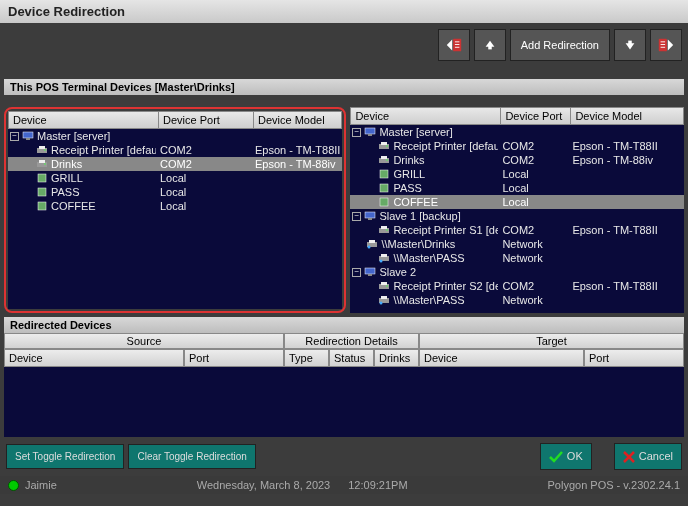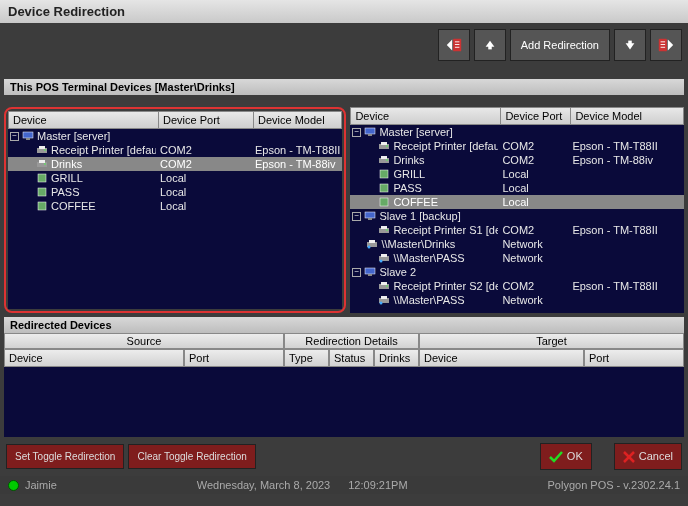--- a/index.html
+++ b/index.html
@@ -24,21 +24,21 @@
 .c3{flex:1}
 .row.sel{background:#888;color:#fff}
 .tog{width:9px;height:9px;border:1px solid #aaa;margin-right:3px;display:inline-flex;align-items:center;justify-content:center;font-size:8px;line-height:1;flex:0 0 9px}
 .ic{width:12px;height:10px;display:inline-block;margin-right:3px;flex:0 0 12px}
 .redPane .cols2{display:flex;background:linear-gradient(#eee,#d0d0d0);color:#000;text-align:center}
 .cols2>div{flex:1;border:1px solid #888;padding:1px}
 .cols3{display:flex;background:linear-gradient(#eee,#d0d0d0);color:#000}
 .cols3>div{padding:2px 4px;border:1px solid #888}
 .redBody{background:#0a0a3a;height:70px}
 .btnRow{display:flex;gap:4px;padding:6px;align-items:center}
-.btn{background:#7f1d1d;border:1px solid #222;padding:6px 8px;color:#ddd;font-size:10px;cursor:pointer}
+.btn{background:#0f766e;border:1px solid #222;padding:6px 8px;color:#ddd;font-size:10px;cursor:pointer}
 .spacer{flex:1}
 .okBtn svg,.cancelBtn svg{vertical-align:middle;margin-right:4px}
 .status{display:flex;align-items:center;padding:3px 8px;background:#3a3a3a;color:#aaa;font-size:10px}
 .status .sp{flex:1}
 .dot{width:11px;height:11px;border-radius:50%;background:#0c0;margin-right:6px;border:1px solid #050}
 </style>
 </head>
 <body>
 
 <div class="hdr">Device Redirection</div>

